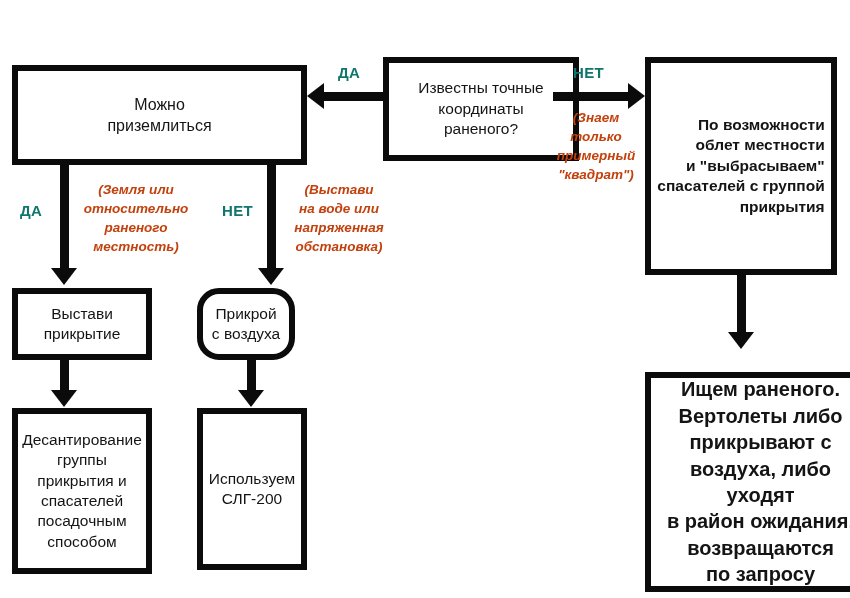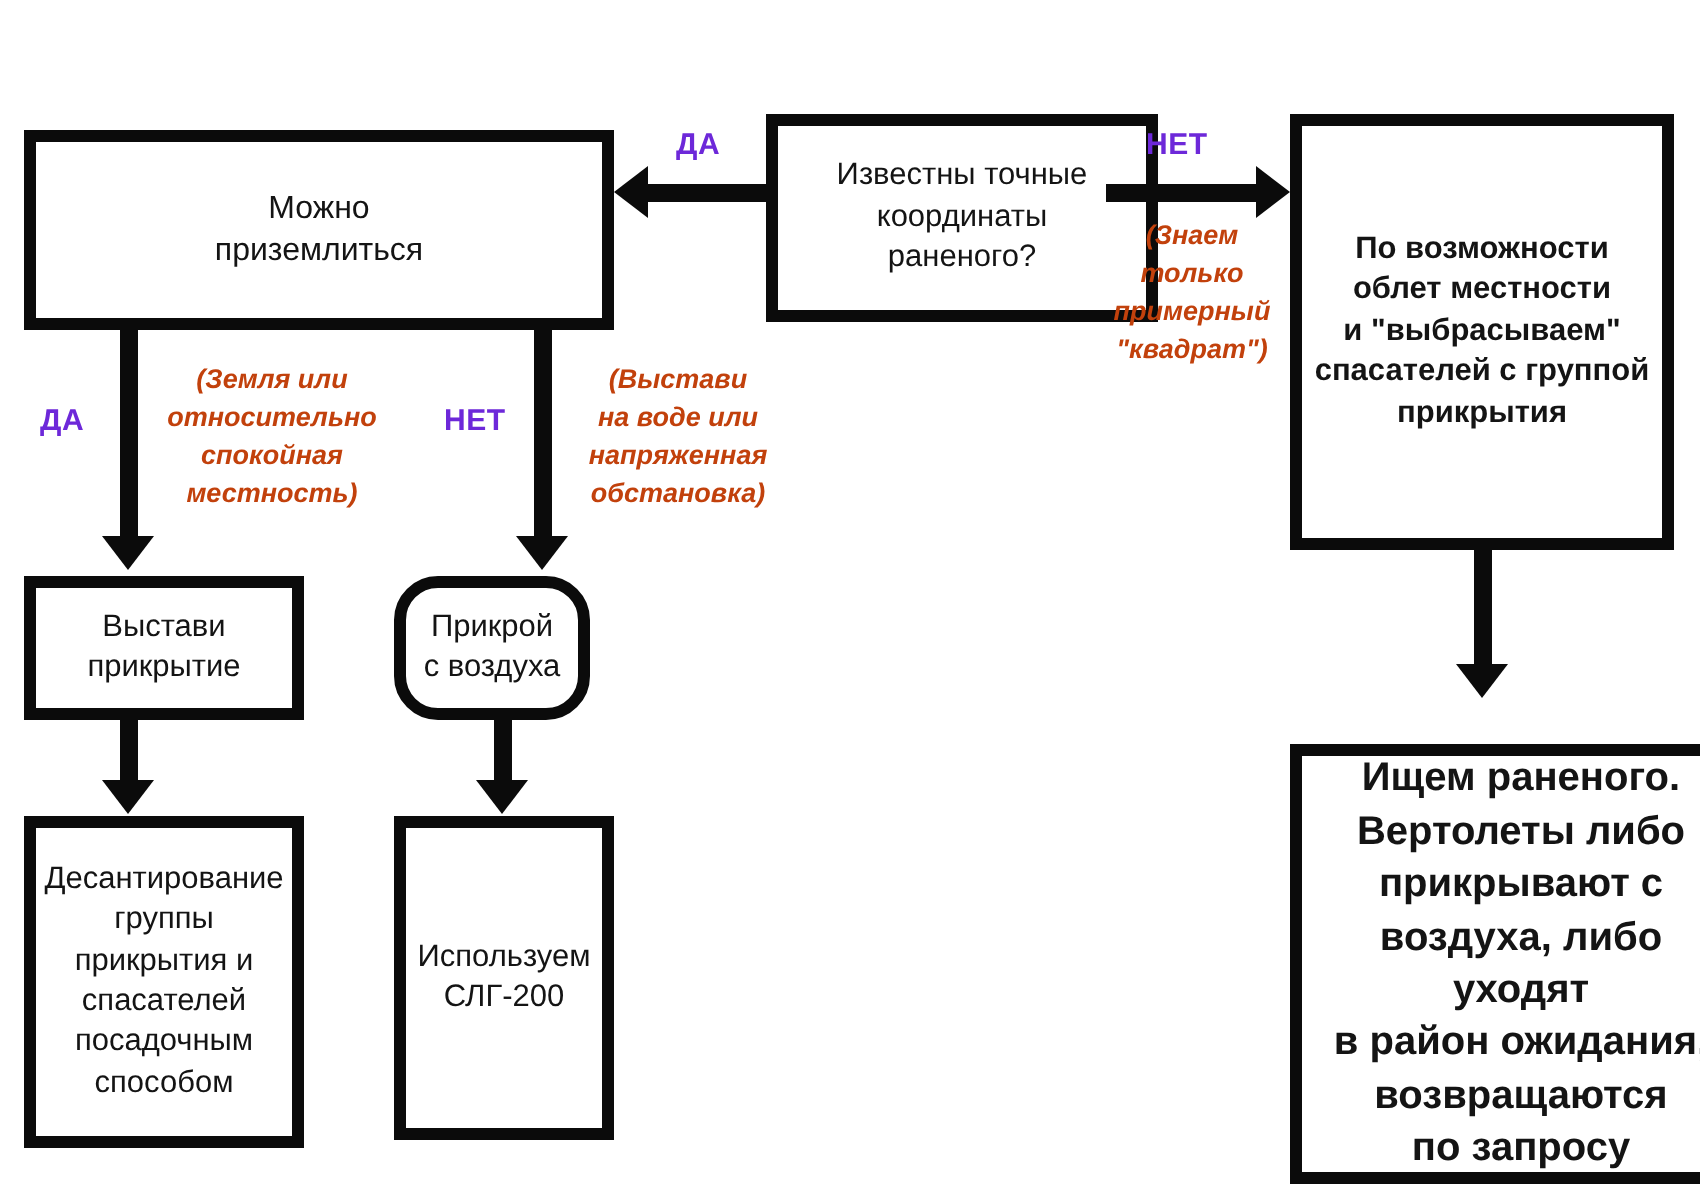--- a/index.html
+++ b/index.html
@@ -28,21 +28,21 @@
     line-height: 1.32;
   }
   .node .txt {
     display: block;
     white-space: pre-line;
     padding: 0 6px;
   }
   
   #node-landing      { left: 12px;  top: 65px;  width: 295px; height: 100px; font-size: 16px; }
   #node-question     { left: 383px; top: 57px;  width: 196px; height: 104px; font-size: 15.5px; }
-  #node-flyover      { left: 645px; top: 57px;  width: 192px; height: 218px; font-size: 15.5px; font-weight: 700; }
+  #node-flyover      { left: 645px; top: 57px;  width: 192px; height: 218px; font-size: 15.5px; font-weight: 700; text-align: right; }
   #node-search       { left: 645px; top: 350px; width: 231px; height: 220px; font-size: 20px; font-weight: 700; margin-top: 22px; }
   #node-cover-ground { left: 12px;  top: 288px; width: 140px; height: 72px;  font-size: 15.5px; }
   #node-cover-air    { left: 197px; top: 288px; width: 98px; height: 72px;  font-size: 15.5px; border-radius: 22px; }
   #node-deploy       { left: 12px;  top: 408px; width: 140px; height: 166px; font-size: 15.5px; }
   #node-slg          { left: 197px; top: 408px; width: 110px; height: 162px; font-size: 15.5px; }
 
   
   .vline, .hline {
     position: absolute;
     background: #0b0b0b;
@@ -67,21 +67,21 @@
     border-top: 13px solid transparent;
     border-bottom: 13px solid transparent;
     border-left: 17px solid #0b0b0b;
   }
 
   
   .lbl-bold {
     position: absolute;
     font-weight: 700;
     font-size: 15px;
-    color: #6d28d9;
+    color: #0f766e;
     letter-spacing: 0.3px;
     white-space: nowrap;
     text-align: center;
   }
   .lbl-note {
     position: absolute;
     font-style: italic;
     font-weight: 700;
     font-size: 13.5px;
     color: #c2410c;
@@ -158,21 +158,21 @@
   <div class="lbl-note" style="left:556px; top:108px; width:80px;">(Знаем
 только
 примерный
 "квадрат")</div>
 
   <div class="vline" style="left:60px; top:165px; width:9px; height:103px;"></div>
   <div class="arrow-down" style="left:51px; top:268px;"></div>
   <div class="lbl-bold" style="left:20px; top:202px;">ДА</div>
   <div class="lbl-note" style="left:74px; top:180px; width:124px;">(Земля или
 относительно
-спокойная
+раненого
 местность)</div>
 
   <div class="vline" style="left:267px; top:165px; width:9px; height:103px;"></div>
   <div class="arrow-down" style="left:258px; top:268px;"></div>
   <div class="lbl-bold" style="left:222px; top:202px;">НЕТ</div>
   <div class="lbl-note" style="left:284px; top:180px; width:110px;">(Выстави
 на воде или
 напряженная
 обстановка)</div>
 

